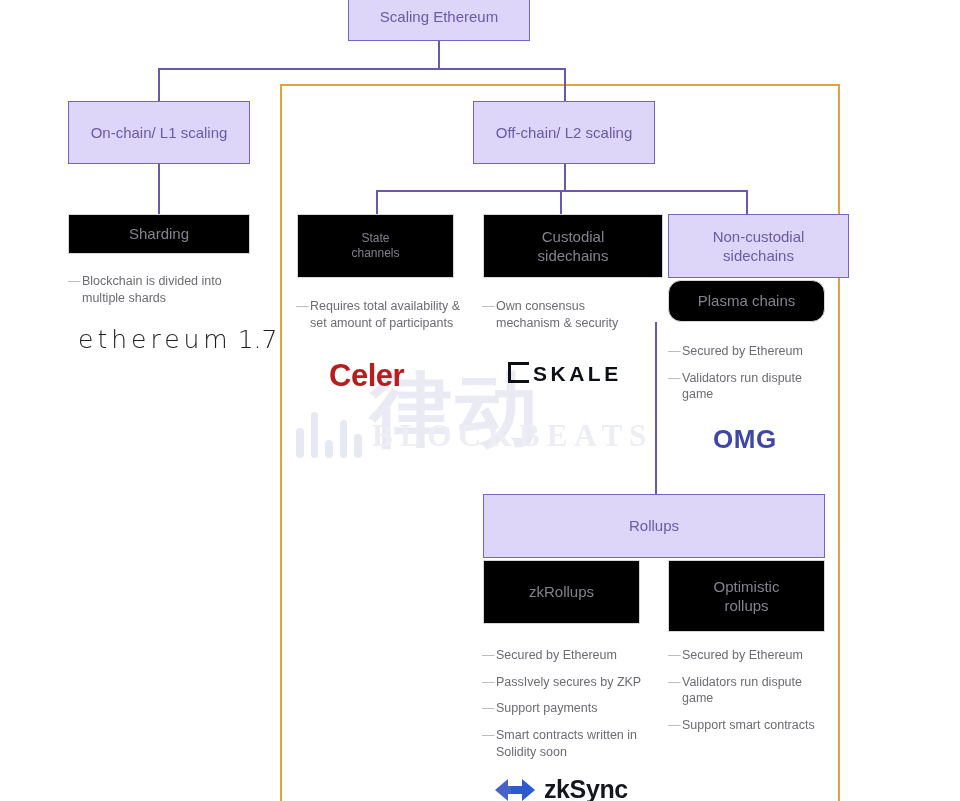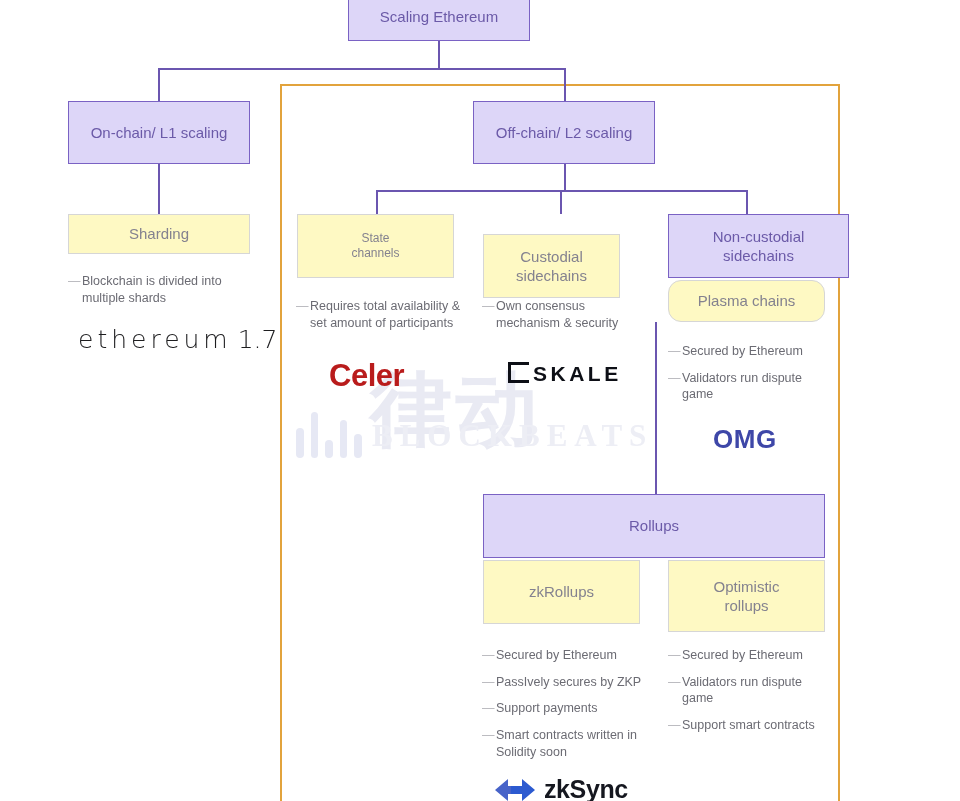--- a/index.html
+++ b/index.html
@@ -71,21 +71,21 @@
     text-align:center;
     line-height:1.28;
     color:#6e6a86;
   }
   .node.purple{
     background:#ddd6f8;
     border:1.6px solid #7a62c4;
     color:#6b5aa8;
   }
   .node.grey{
-    background:#fef9c3;
+    background:#000000;
     border:1px solid #d6d6d6;
     color:#84828f;
   }
 
   
   .bullets{position:absolute;}
   .bullet{
     position:relative;
     display:flex;
     font-size:12.5px;
@@ -214,21 +214,21 @@
     <span>Sharding</span>
   </div>
 
   <div class="node grey" style="left:297px;top:214px;width:157px;height:64px;font-size:12px;">
     <span style="display:block">
       <span style="display:block">State</span>
       <span style="display:block">channels</span>
     </span>
   </div>
 
-  <div class="node grey" style="left:483px;top:214px;width:137px;height:64px;font-size:15px;margin-top:20px;">
+  <div class="node grey" style="left:483px;top:214px;width:180px;height:64px;font-size:15px;">
     <span style="display:block">
       <span style="display:block">Custodial</span>
       <span style="display:block">sidechains</span>
     </span>
   </div>
 
   <div class="node purple" style="left:668px;top:214px;width:181px;height:64px;font-size:15px;">
     <span style="display:block">
       <span style="display:block">Non-custodial</span>
       <span style="display:block">sidechains</span>

